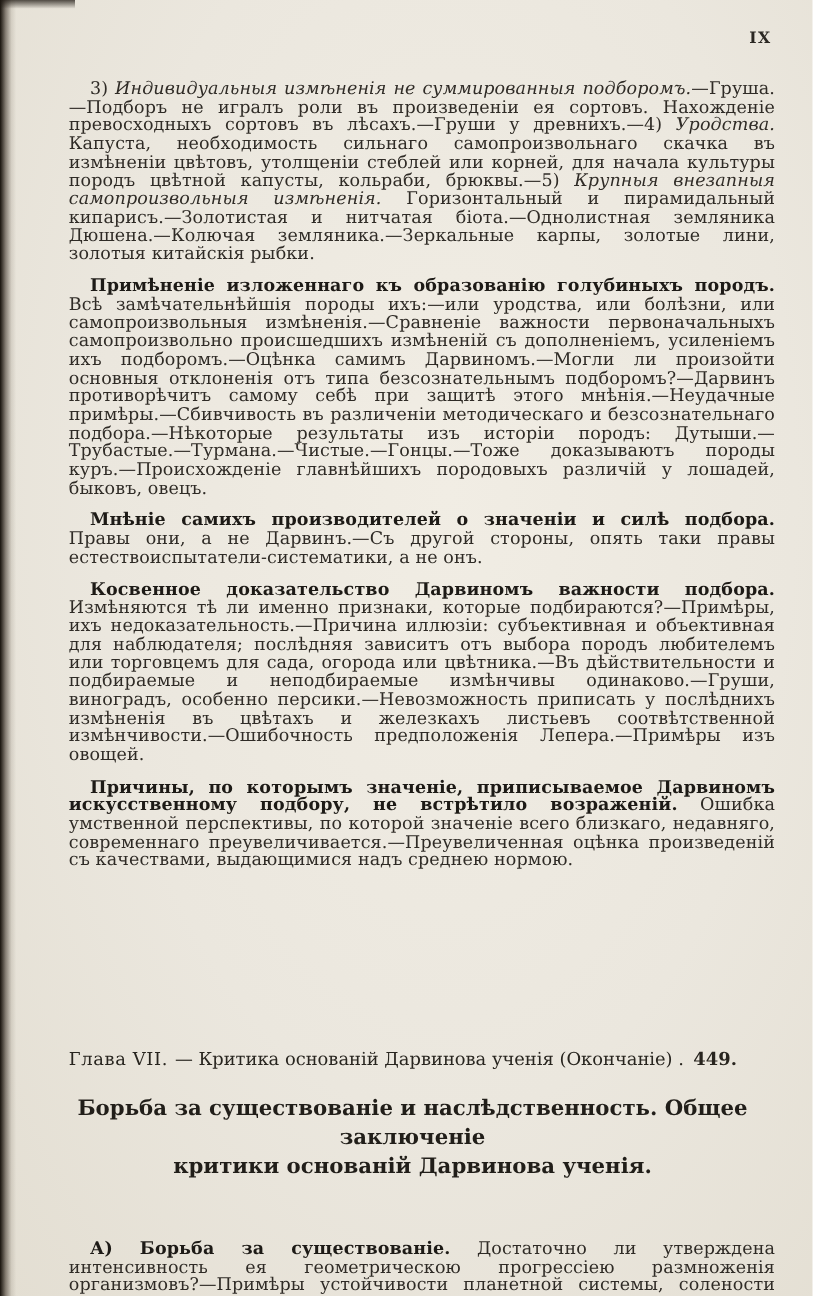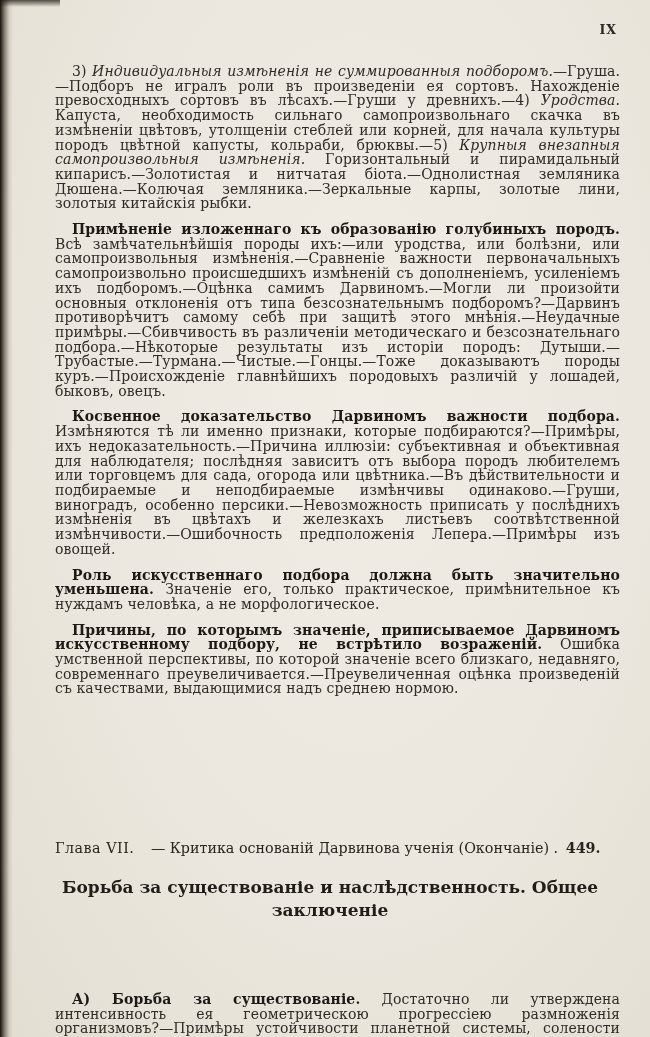--- a/index.html
+++ b/index.html
@@ -38,21 +38,21 @@
   .para:last-child { margin-bottom: 0; }
   .seg-n { font-weight: normal; }
   .seg-b { font-weight: bold; color: #1d1a16; }
   .seg-i { font-style: italic; }
   .chapter-line {
     position: absolute; left: 55px; right: 28px; top: 839px;
     font-size: 14.3px; line-height: 18px; color: #28251f;
     white-space: nowrap;
   }
   .ch-label { letter-spacing: 0.5px; }
-  .ch-title { margin-left: 12px; }
+  .ch-title { margin-left: 1px; }
   .ch-page { font-weight: bold; margin-left: 3px; }
   .section-heading {
     position: absolute; left: 38px; right: 28px; top: 876px;
     text-align: center;
     font-weight: bold;
     font-size: 17px;
     line-height: 23px;
     color: #211e19;
   }
   .chapter-body {
@@ -63,30 +63,31 @@
 <body>
 
 <div class="edge-left"></div>
 <div class="edge-top"></div>
 
 <div class="page-number">IX</div>
 
 <div class="toc">
     <p class="para"><span class="seg-n">3) </span><span class="seg-i">Индивидуальныя измѣненія не суммированныя подборомъ.</span><span class="seg-n">—Груша.—Подборъ не игралъ роли въ произведеніи ея сортовъ. Нахожденіе превосходныхъ сортовъ въ лѣсахъ.—Груши у древнихъ.—4) </span><span class="seg-i">Уродства.</span><span class="seg-n"> Капуста, необходимость сильнаго самопроизвольнаго скачка въ измѣненіи цвѣтовъ, утолщеніи стеблей или корней, для начала культуры породъ цвѣтной капусты, кольраби, брюквы.—5) </span><span class="seg-i">Крупныя внезапныя самопроизвольныя измѣненія.</span><span class="seg-n"> Горизонтальный и пирамидальный кипарисъ.—Золотистая и нитчатая біота.—Однолистная земляника Дюшена.—Колючая земляника.—Зеркальные карпы, золотые лини, золотыя китайскія рыбки.</span></p>
     <p class="para"><span class="seg-b">Примѣненіе изложеннаго къ образованію голубиныхъ породъ.</span><span class="seg-n"> Всѣ замѣчательнѣйшія породы ихъ:—или уродства, или болѣзни, или самопроизвольныя измѣненія.—Сравненіе важности первоначальныхъ самопроизвольно происшедшихъ измѣненій съ дополненіемъ, усиленіемъ ихъ подборомъ.—Оцѣнка самимъ Дарвиномъ.—Могли ли произойти основныя отклоненія отъ типа безсознательнымъ подборомъ?—Дарвинъ противорѣчитъ самому себѣ при защитѣ этого мнѣнія.—Неудачные примѣры.—Сбивчивость въ различеніи методическаго и безсознательнаго подбора.—Нѣкоторые результаты изъ исторіи породъ: Дутыши.—Трубастые.—Турмана.—Чистые.—Гонцы.—Тоже доказываютъ породы куръ.—Происхожденіе главнѣйшихъ породовыхъ различій у лошадей, быковъ, овецъ.</span></p>
+    <p class="para"><span class="seg-b">Мнѣніе самихъ производителей о значеніи и силѣ подбора.</span><span class="seg-n"> Правы они, а не Дарвинъ.—Съ другой стороны, опять таки правы естествоиспытатели-систематики, а не онъ.</span></p>
     <p class="para"><span class="seg-b">Косвенное доказательство Дарвиномъ важности подбора.</span><span class="seg-n"> Измѣняются тѣ ли именно признаки, которые подбираются?—Примѣры, ихъ недоказательность.—Причина иллюзіи: субъективная и объективная для наблюдателя; послѣдняя зависитъ отъ выбора породъ любителемъ или торговцемъ для сада, огорода или цвѣтника.—Въ дѣйствительности и подбираемые и неподбираемые измѣнчивы одинаково.—Груши, виноградъ, особенно персики.—Невозможность приписать у послѣднихъ измѣненія въ цвѣтахъ и железкахъ листьевъ соотвѣтственной измѣнчивости.—Ошибочность предположенія Лепера.—Примѣры изъ овощей.</span></p>
-    <p class="para"><span class="seg-b">Роль искусственнаго подбора должна быть значительно уменьшена.</span><span class="seg-n"> Значеніе его, только практическое, примѣнительное къ нуждамъ человѣка, а не морфологическое.</span></p>
     <p class="para"><span class="seg-b">Причины, по которымъ значеніе, приписываемое Дарвиномъ искусственному подбору, не встрѣтило возраженій.</span><span class="seg-n"> Ошибка умственной перспективы, по которой значеніе всего близкаго, недавняго, современнаго преувеличивается.—Преувеличенная оцѣнка произведеній съ качествами, выдающимися надъ среднею нормою.</span></p>
   </div>
 
 <div class="chapter-line">
   <span class="ch-label">Глава VII.</span>
   <span class="ch-title">— Критика основаній Дарвинова ученія (Окончаніе) .</span>
   <span class="ch-page">449.</span>
 </div>
 
 <div class="section-heading">
   <div>Борьба за существованіе и наслѣдственность. Общее заключеніе</div>
+  <div>критики основаній Дарвинова ученія.</div>
 </div>
 
 <div class="chapter-body">
     <p class="para"><span class="seg-b">А) Борьба за существованіе.</span><span class="seg-n"> Достаточно ли утверждена интенсивность ея геометрическою прогрессіею размноженія организмовъ?—Примѣры устойчивости планетной системы, солености воды Каспійскаго моря.</span></p>
   </div>
 
 </body></html>

